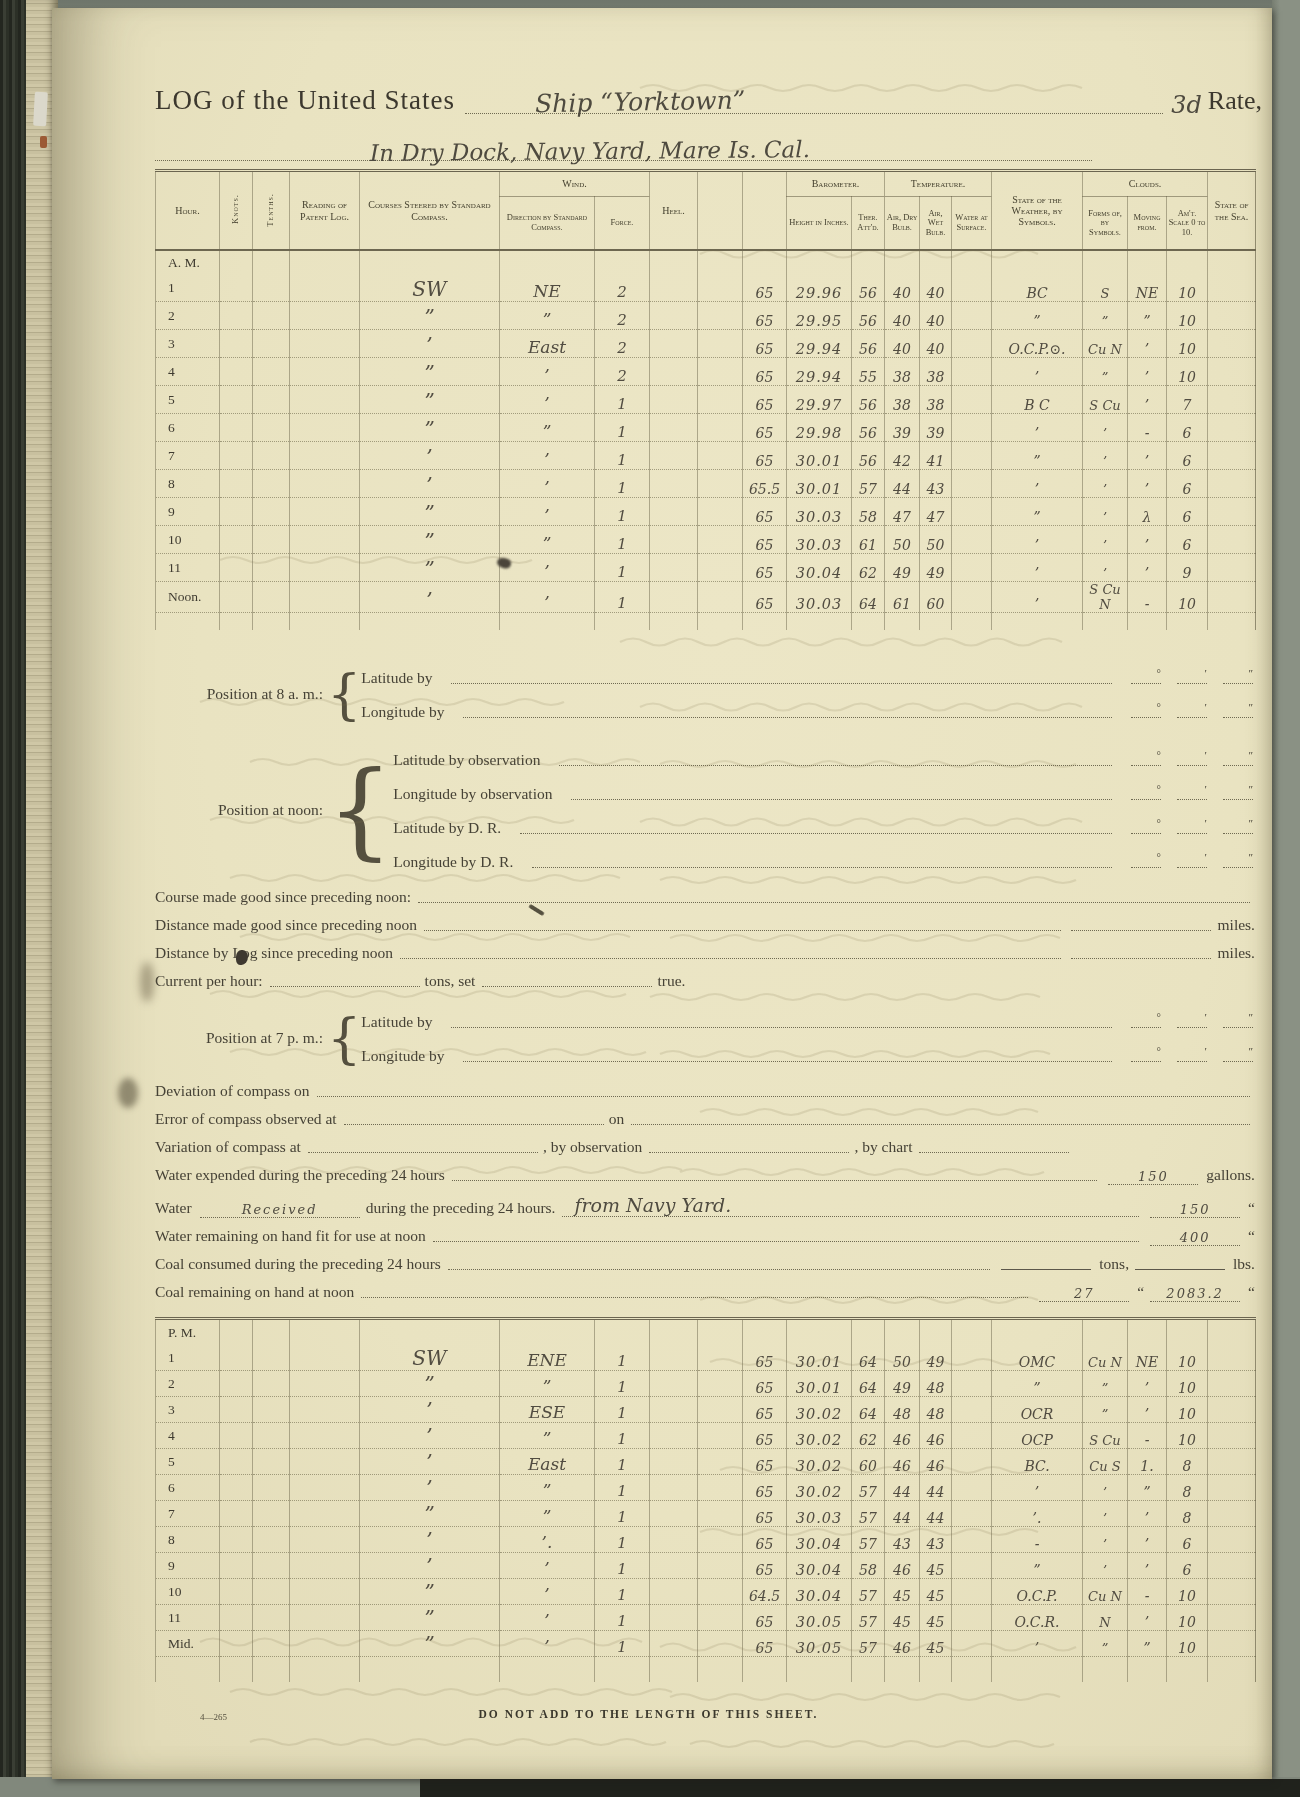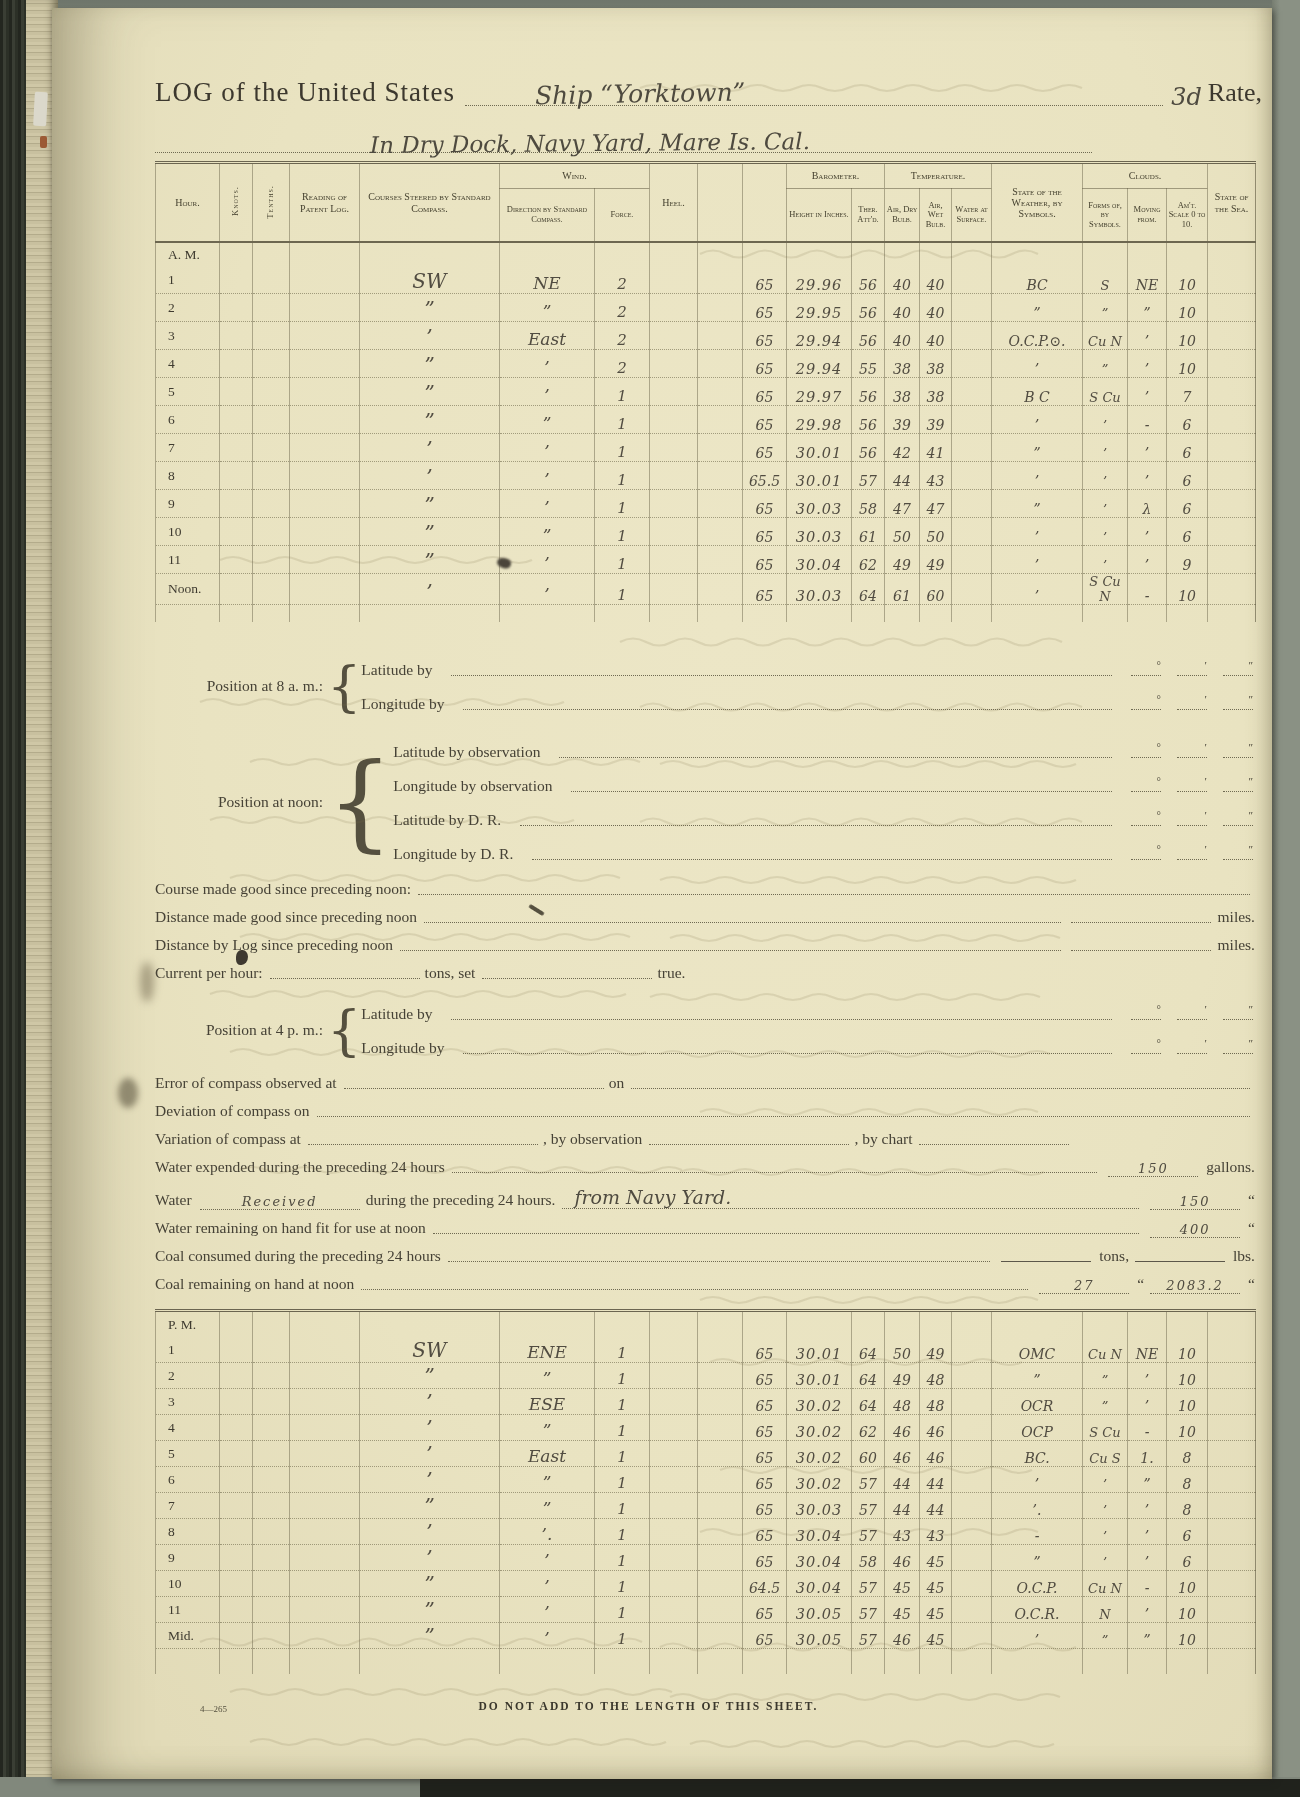--- a/index.html
+++ b/index.html
@@ -20,21 +20,21 @@
   .bottom-band{position:absolute;left:420px;top:1779px;right:0;bottom:0;background:#20221c;}
   .right-strip{position:absolute;left:1272px;top:0;right:0;height:100%;background:linear-gradient(90deg,#777e71 0,#8a9184 8px);}
   
   .paper{position:absolute;left:52px;top:8px;width:1220px;height:1771px;
     background:
       radial-gradient(ellipse at 55% 35%, #ece6c6 0%, #e9e3c1 55%, #e2dbb8 90%),
       #e9e3c1;
     box-shadow:inset 70px 0 70px -45px rgba(70,63,38,.40), inset -14px 0 22px -12px rgba(90,82,50,.45),
       inset 0 -18px 30px -18px rgba(90,82,50,.35), 2px 3px 6px rgba(30,30,25,.5);
   }
-  .content{position:absolute;left:103px;top:0;width:1107px;}
+  .content{position:absolute;left:103px;top:8px;width:1107px;}
   
   .page-header{display:flex;align-items:flex-end;margin-top:58px;height:42px;color:#3c382e;}
   .printed-title{font-size:27px;letter-spacing:1px;white-space:nowrap;}
   .hw-line{flex:1;display:flex;align-items:center;border-bottom:1px dotted #6f6a52;margin:12px 8px 2px 10px;}
   .hw{font-family:"DejaVu Serif",serif;font-style:italic;color:#4e4a3f;}
   .hw-title{font-size:25px;padding-left:70px;transform:rotate(-1deg);margin-bottom:-4px;white-space:nowrap;}
   .hw-rate{font-family:"DejaVu Serif",serif;font-style:italic;font-size:24px;color:#4e4a3f;margin:0 6px -3px 0;}
   .printed-rate{font-size:26px;white-space:nowrap;}
   .page-subheader{display:flex;align-items:flex-end;height:44px;border-bottom:1px dotted #6f6a52;margin-right:170px;}
   .hw-location{font-size:23px;padding-left:215px;margin-bottom:-5px;transform:rotate(-0.5deg);white-space:nowrap;}
@@ -572,21 +572,21 @@
         <span class="plabel">Current per hour:</span>
           <span class="dots cap150"></span>
         <span class="plabel">tons, set</span>
           <span class="dots cap170"></span>
         <span class="plabel">true.</span>
           <span style="flex:2.6"></span>
       </div>
 
       <div class="posblock">
         <div class="poslabel">
-            <span>Position at 4 p. m.:</span>
+            <span>Position at 7 p. m.:</span>
           </div>
         <div class="brace b2"></div>
         <div class="poslines">
           <div class="fline">
             <span class="plabel">Latitude by</span>
               <span class="dots"></span>
             <span class="dm"><span>°</span></span>
               <span class="dm"><span>′</span></span>
               <span class="dm"><span>″</span></span>
           </div>
@@ -594,27 +594,27 @@
             <span class="plabel">Longitude by</span>
               <span class="dots"></span>
             <span class="dm"><span>°</span></span>
               <span class="dm"><span>′</span></span>
               <span class="dm"><span>″</span></span>
           </div>
         </div>
       </div>
 
       <div class="fline">
+        <span class="plabel">Deviation of compass on</span>
+          <span class="dots"></span>
+      </div>
+      <div class="fline">
         <span class="plabel">Error of compass observed at</span>
           <span class="dots cap260"></span>
         <span class="plabel">on</span>
-          <span class="dots"></span>
-      </div>
-      <div class="fline">
-        <span class="plabel">Deviation of compass on</span>
           <span class="dots"></span>
       </div>
       <div class="fline">
         <span class="plabel">Variation of compass at</span>
           <span class="dots cap230"></span>
         <span class="plabel">, by observation</span>
           <span class="dots cap200"></span>
         <span class="plabel">, by chart</span>
           <span class="dots cap150"></span>
       </div>

